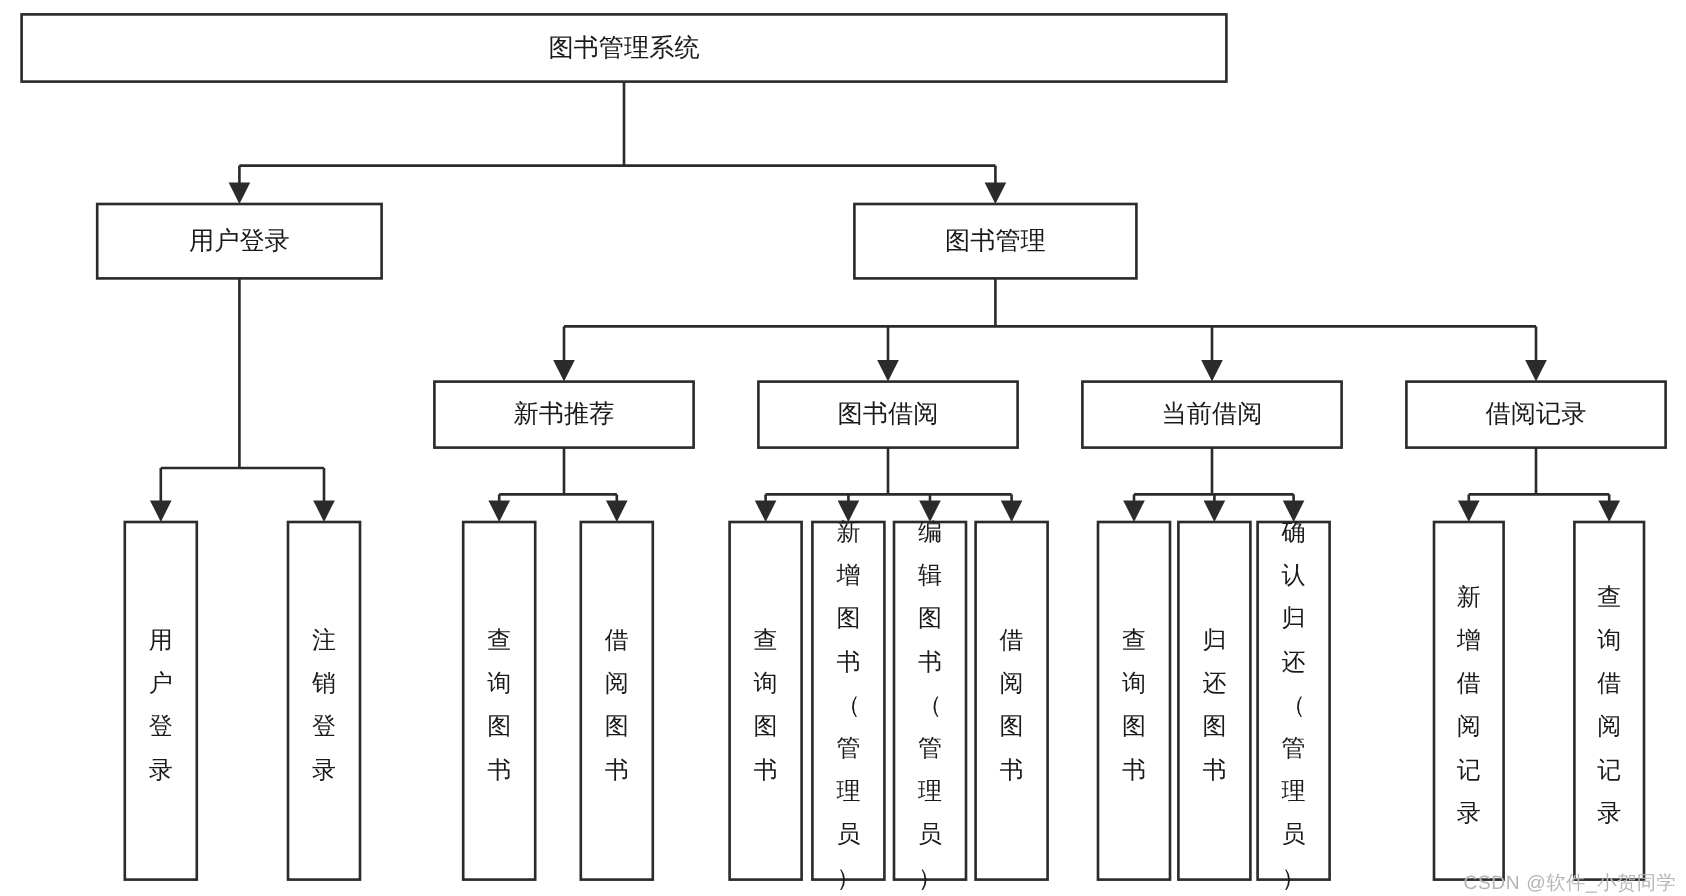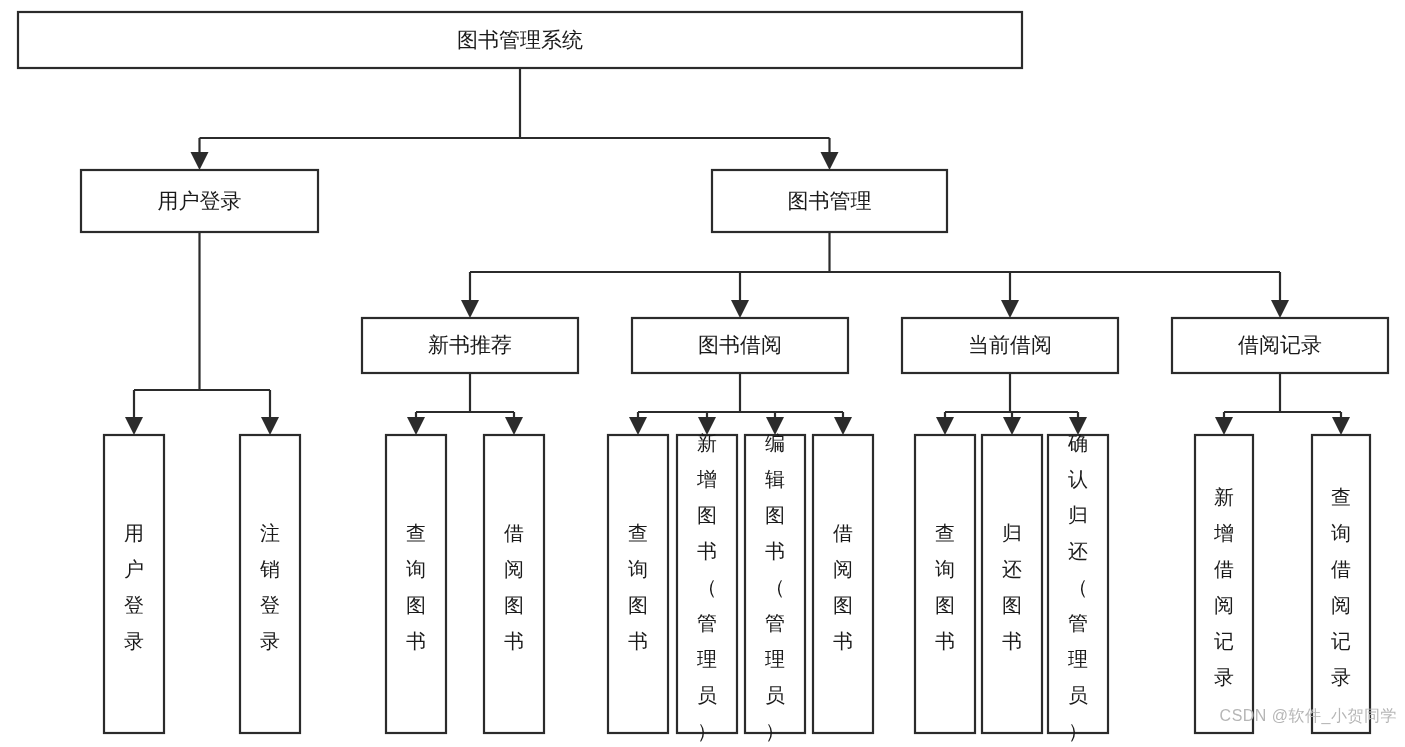--- a/index.html
+++ b/index.html
@@ -50,21 +50,21 @@
   }
   .node-label-vertical {
     font-family: "Liberation Sans", "DejaVu Sans", sans-serif;
     fill: #1a1a1a;
     font-size: 20px;
     text-anchor: middle;
   }
   .watermark-text {
     position: absolute;
     right: 8px;
-    bottom: 20px;
+    bottom: 0;
     font-family: "Liberation Sans", "DejaVu Sans", sans-serif;
     font-size: 16px;
     color: #b6b6b6;
     letter-spacing: 0.5px;
     white-space: nowrap;
     user-select: none;
   }
 </style>
 </head>
 <body>

